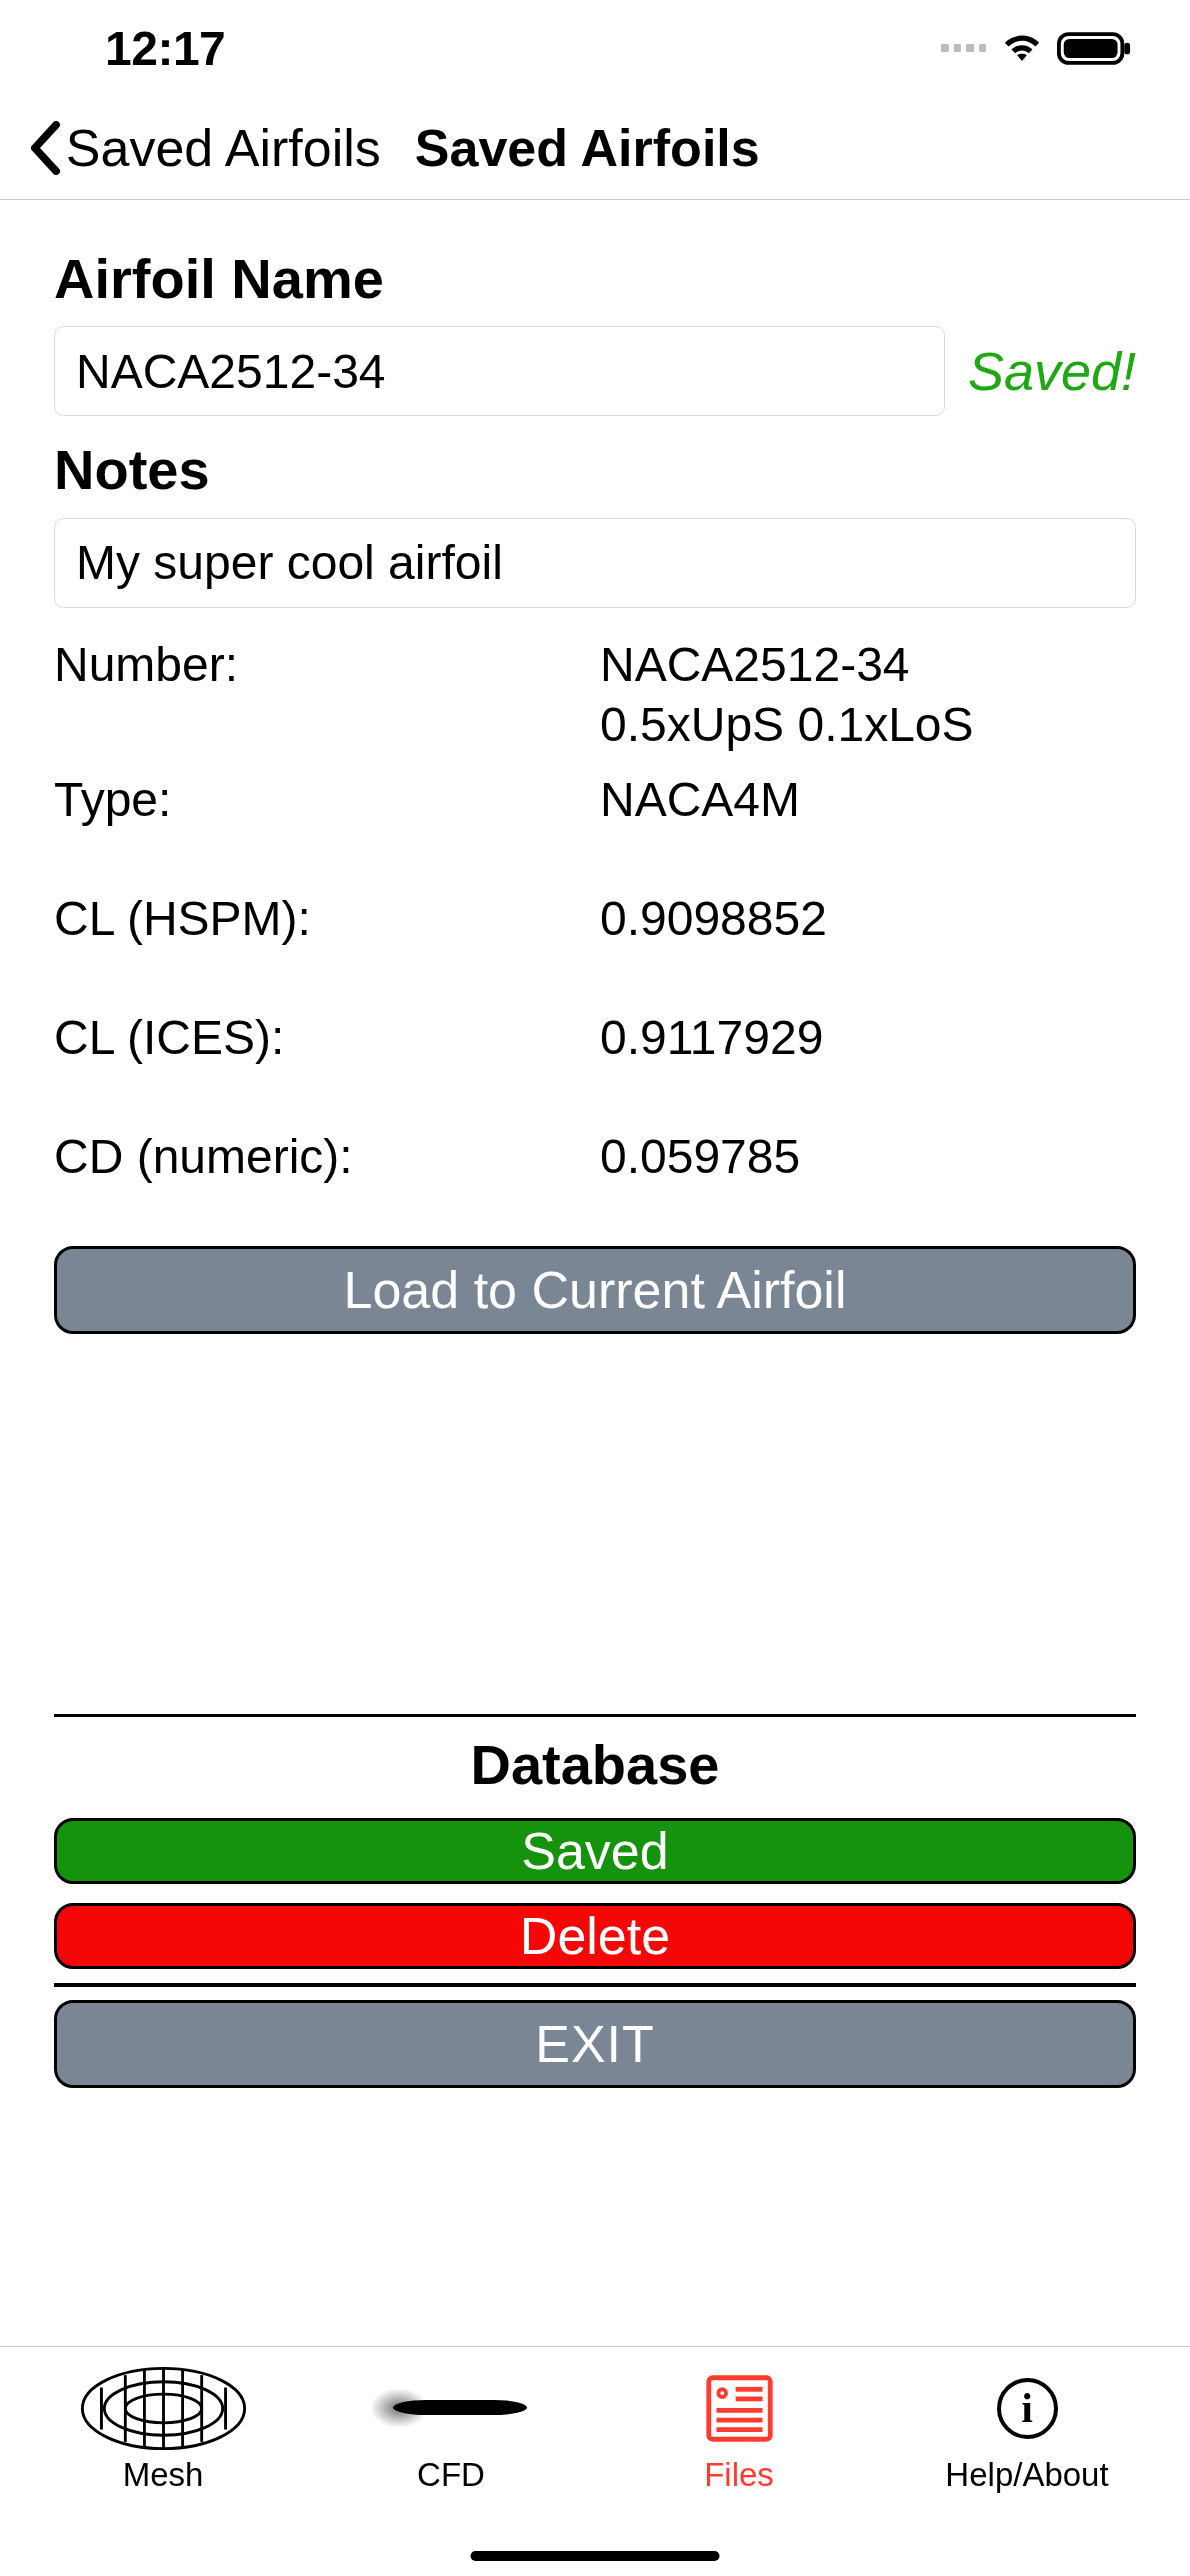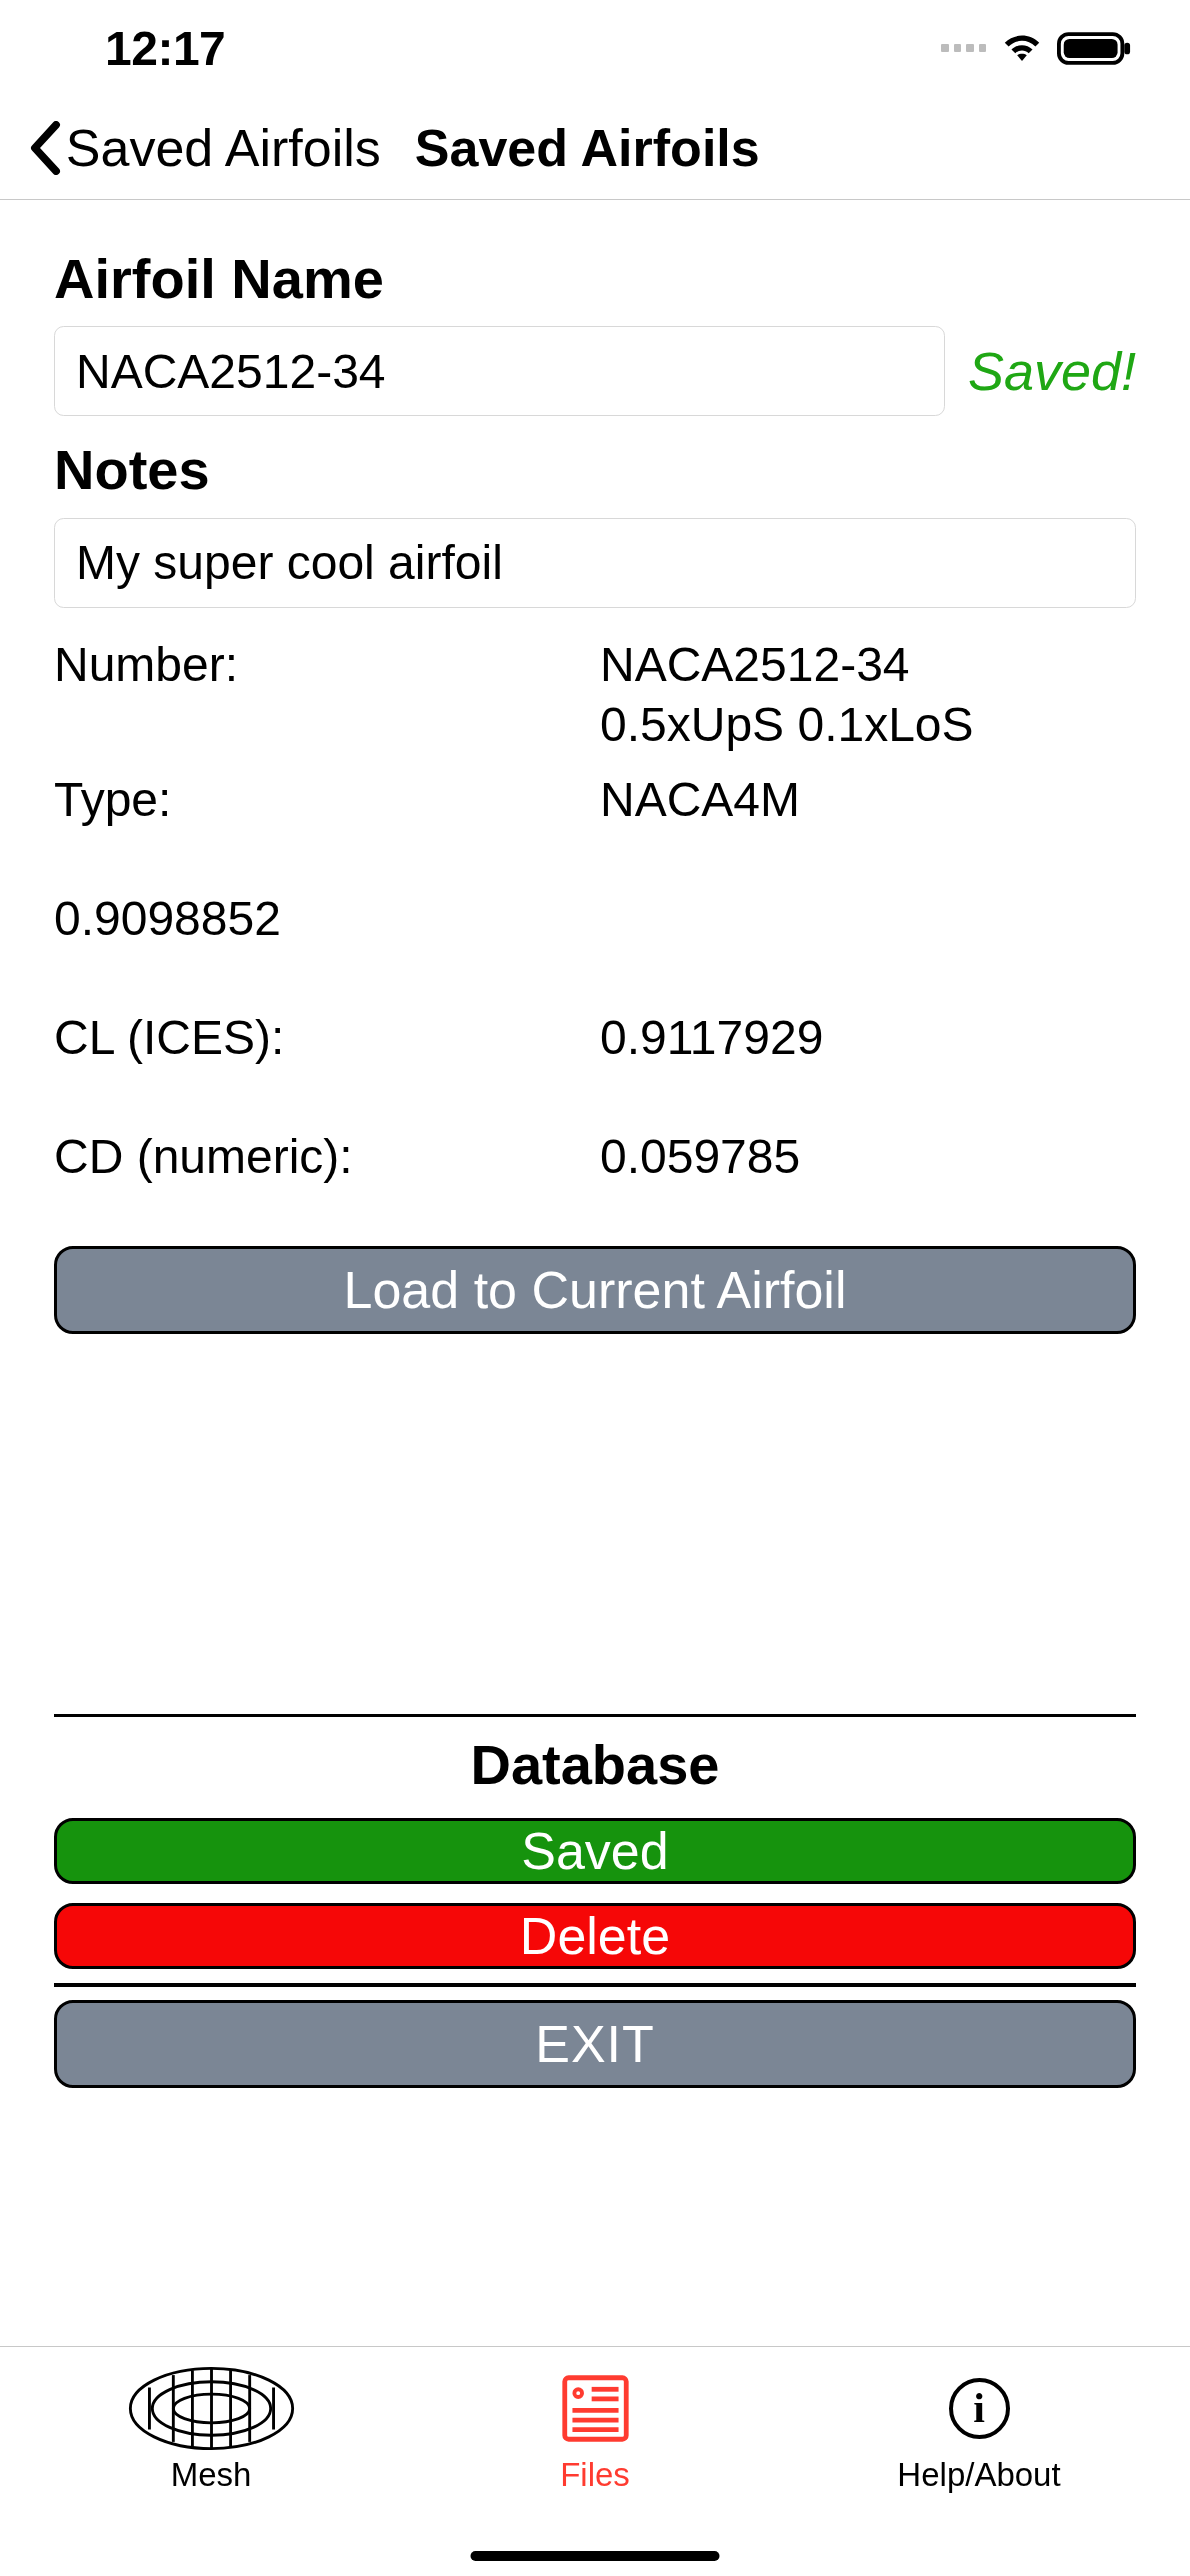--- a/index.html
+++ b/index.html
@@ -294,20 +294,21 @@
       <div class="data-value">
         <div>NACA2512-34</div>
         <div>0.5xUpS 0.1xLoS</div>
       </div>
     </div>
     <div class="data-row">
       <div class="data-label">Type:</div>
       <div class="data-value">NACA4M</div>
     </div>
     <div class="data-row">
+      <div class="data-label">CL (HSPM):</div>
       <div class="data-value">0.9098852</div>
     </div>
     <div class="data-row">
       <div class="data-label">CL (ICES):</div>
       <div class="data-value">0.9117929</div>
     </div>
     <div class="data-row">
       <div class="data-label">CD (numeric):</div>
       <div class="data-value">0.059785</div>
     </div>
@@ -339,20 +340,29 @@
           <line x1="130" y1="20" x2="130" y2="90"></line>
           <line x1="25" y1="33" x2="25" y2="77"></line>
           <line x1="155" y1="33" x2="155" y2="77"></line>
           <line x1="70" y1="15" x2="70" y2="95"></line>
           <line x1="110" y1="15" x2="110" y2="95"></line>
         </g>
       </svg>
     </div>
     <div class="tab-label">Mesh</div>
   </div>
+  <div class="tab-item">
+    <div class="tab-icon">
+      <div class="cfd-shape">
+        <div class="blur"></div>
+        <div class="foil"></div>
+      </div>
+    </div>
+    <div class="tab-label">CFD</div>
+  </div>
   <div class="tab-item active">
     <div class="tab-icon files-icon">
       <svg width="73" height="73" viewBox="0 0 76 76">
         <rect x="6" y="6" width="64" height="64" rx="4" fill="none" stroke="#ff3b30" stroke-width="5"></rect>
         <circle cx="20" cy="22" r="4" fill="none" stroke="#ff3b30" stroke-width="4"></circle>
         <line x1="34" y1="18" x2="62" y2="18" stroke="#ff3b30" stroke-width="5"></line>
         <line x1="34" y1="28" x2="62" y2="28" stroke="#ff3b30" stroke-width="5"></line>
         <line x1="14" y1="40" x2="62" y2="40" stroke="#ff3b30" stroke-width="5"></line>
         <line x1="14" y1="50" x2="62" y2="50" stroke="#ff3b30" stroke-width="5"></line>
         <line x1="14" y1="60" x2="62" y2="60" stroke="#ff3b30" stroke-width="5"></line>

